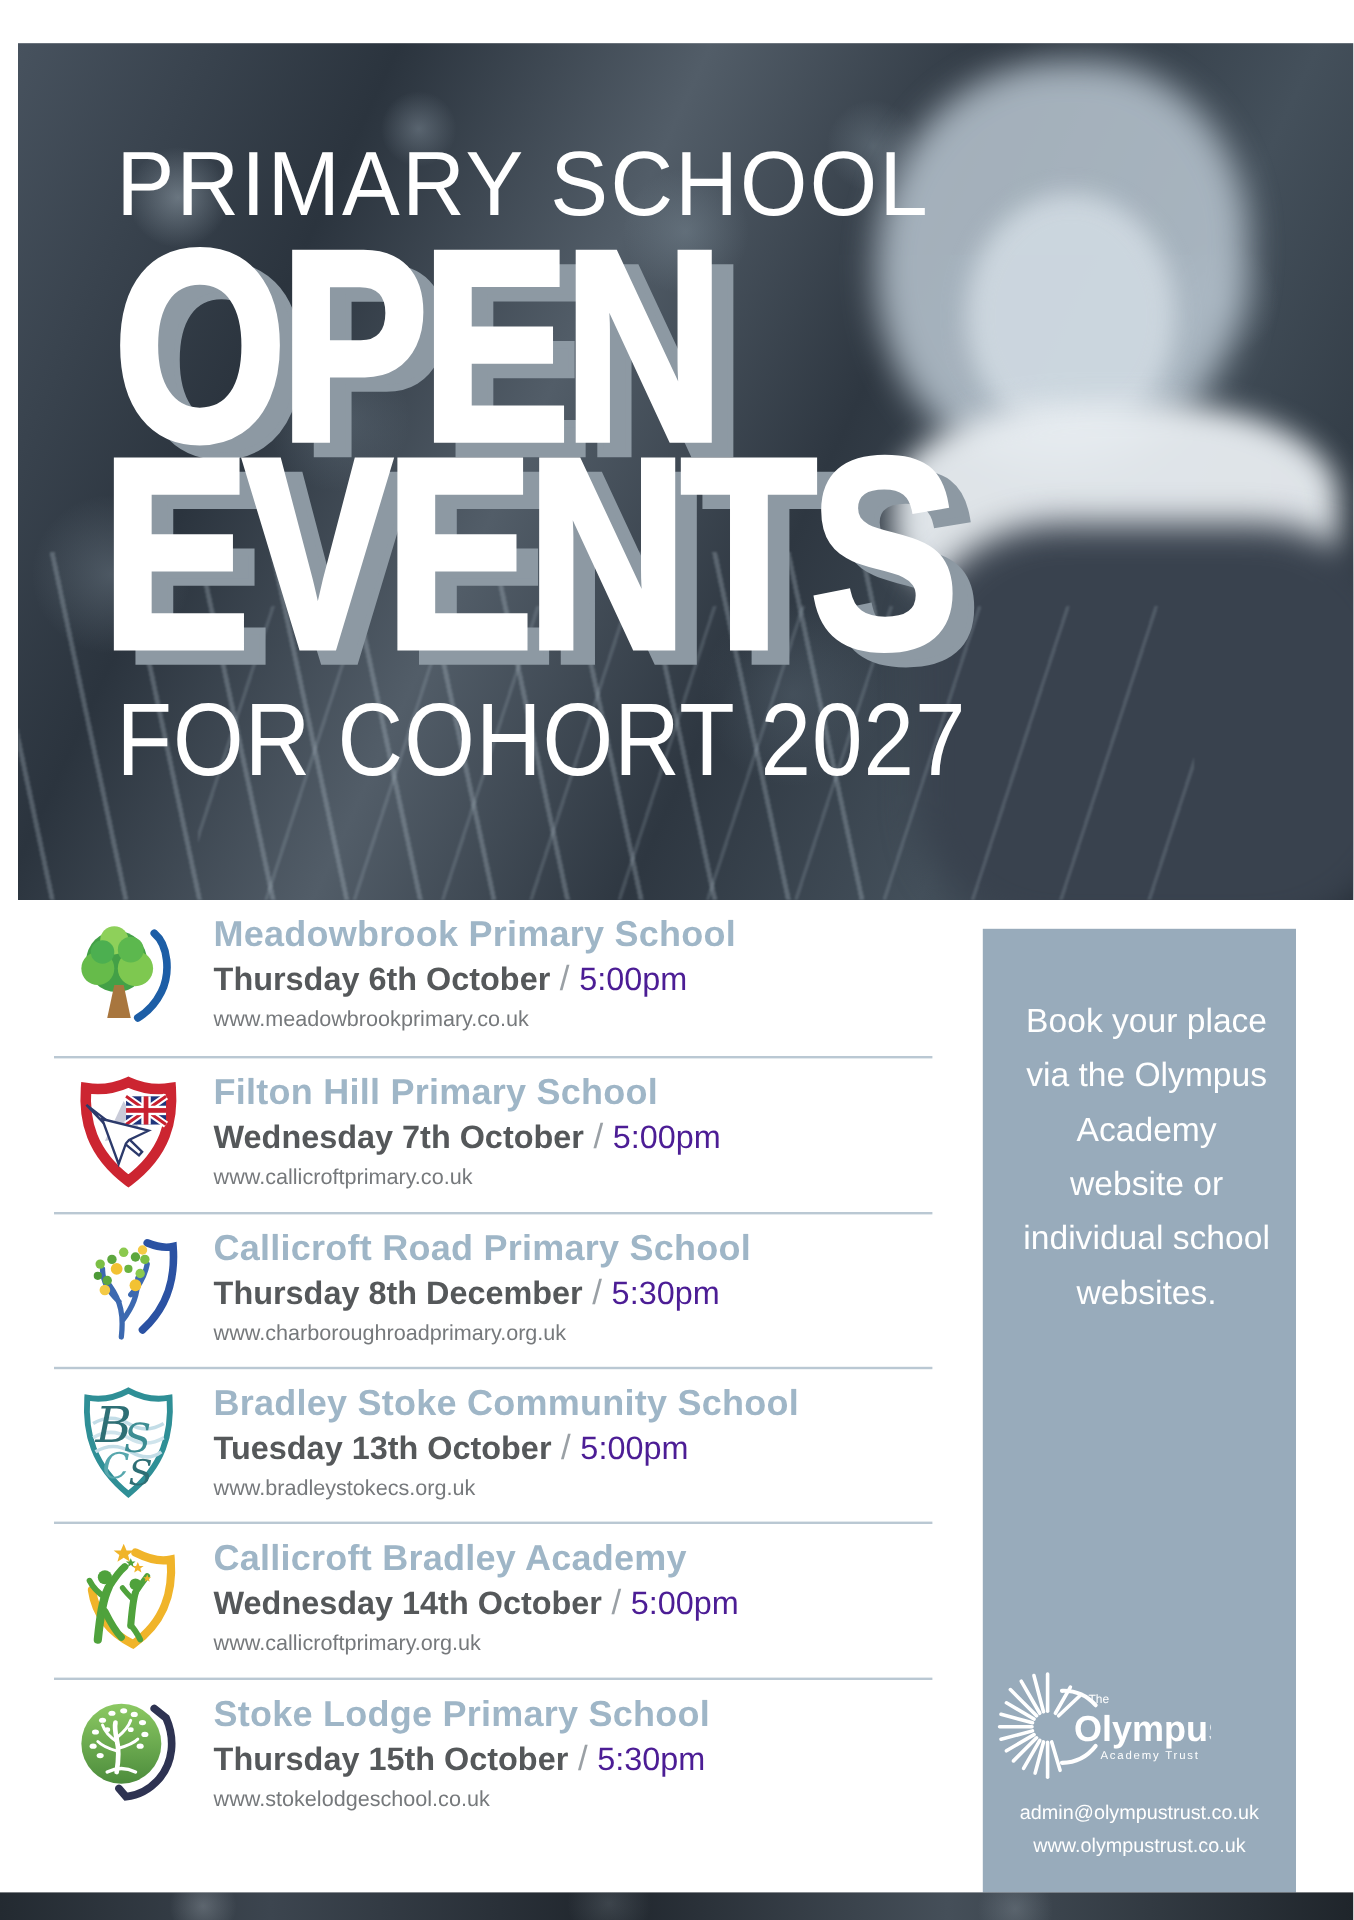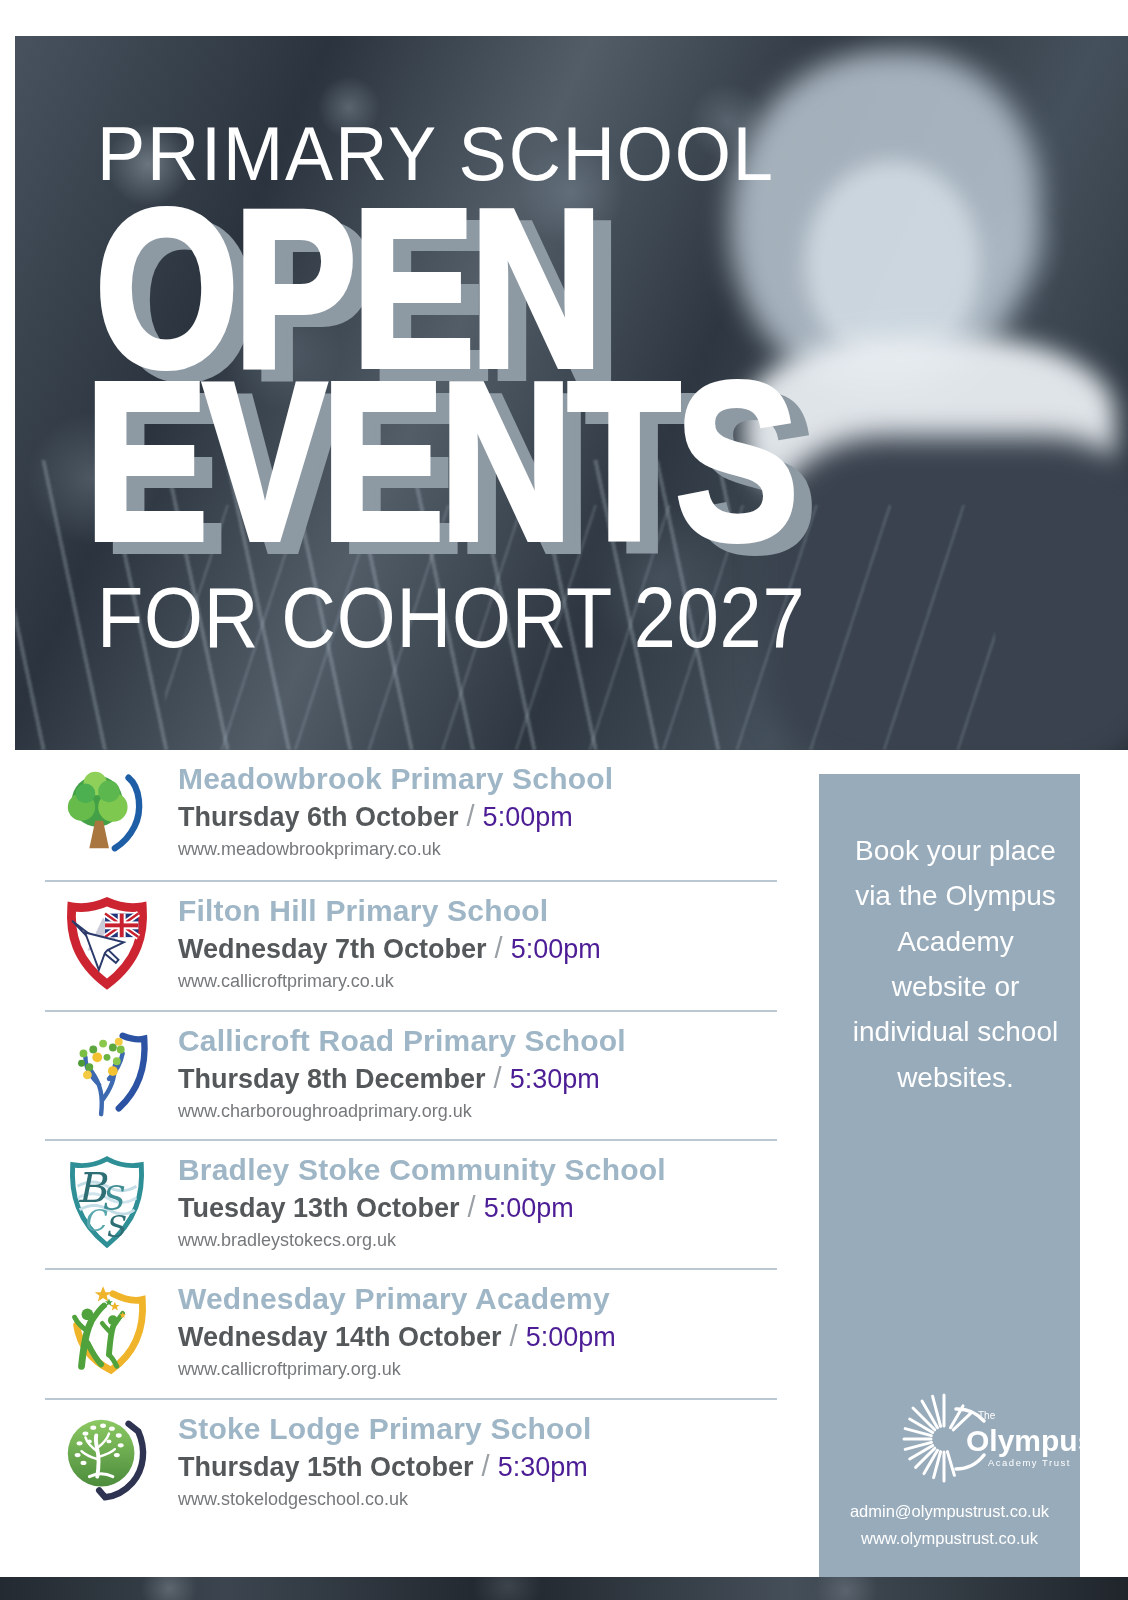--- a/index.html
+++ b/index.html
@@ -53,21 +53,21 @@
   .date-row{margin-top:4px;font-size:27px;}
   .date{font-weight:700;color:#55585a;}
   .slash{color:#9aa0a5;font-weight:400;margin:0 8px;font-size:29px;}
   .time{font-weight:400;color:#4c1d95;}
   .url{margin-top:6px;font-size:18px;color:#76797c;}
   .divider{position:absolute;left:45px;width:732px;height:2px;background:#bac8d3;}
 
   
   .panel{position:absolute;left:819px;top:774px;width:261px;height:803px;background:#98abbb;}
   .panel-msg{margin:0;padding:54px 20px 0 32px;color:#ffffff;font-size:28px;line-height:1.62;text-align:center;}
-  .trust-logo{position:absolute;left:0;bottom:88px;width:100%;display:flex;justify-content:flex-end;}
+  .trust-logo{position:absolute;left:0;bottom:88px;width:100%;display:flex;justify-content:flex-start;}
   .contact{position:absolute;left:0;bottom:26px;width:100%;text-align:center;color:#ffffff;
            font-size:16.5px;line-height:1.6;}
 
   
   .bottom-strip{position:absolute;left:0;top:1577px;width:1128px;height:23px;
     background:
       radial-gradient(circle 40px at 15% 50%, rgba(210,220,228,.25), transparent 70%),
       radial-gradient(circle 50px at 45% 40%, rgba(190,205,215,.18), transparent 70%),
       radial-gradient(circle 45px at 75% 60%, rgba(200,212,222,.20), transparent 70%),
       linear-gradient(90deg,#232a31,#3c454f 20%,#20262d 45%,#454f59 70%,#1f252b 100%);}
@@ -215,21 +215,21 @@
         </g>
         <circle cx="30" cy="33" r="6" fill="#4fa23c"></circle>
         <circle cx="56" cy="39" r="5" fill="#4fa23c"></circle>
         <path d="M0,-9 L2.6,-2.8 L9,-2.8 L3.9,1.1 L5.6,7.3 L0,3.6 L-5.6,7.3 L-3.9,1.1 L-9,-2.8 L-2.6,-2.8 Z" transform="translate(46,13) scale(0.95)" fill="#f0b42a"></path>
         <path d="M0,-9 L2.6,-2.8 L9,-2.8 L3.9,1.1 L5.6,7.3 L0,3.6 L-5.6,7.3 L-3.9,1.1 L-9,-2.8 L-2.6,-2.8 Z" transform="translate(58,25) scale(0.55)" fill="#f0b42a"></path>
         <path d="M0,-9 L2.6,-2.8 L9,-2.8 L3.9,1.1 L5.6,7.3 L0,3.6 L-5.6,7.3 L-3.9,1.1 L-9,-2.8 L-2.6,-2.8 Z" transform="translate(66,34) scale(0.38)" fill="#f0b42a"></path>
         <path d="M0,-9 L2.6,-2.8 L9,-2.8 L3.9,1.1 L5.6,7.3 L0,3.6 L-5.6,7.3 L-3.9,1.1 L-9,-2.8 L-2.6,-2.8 Z" transform="translate(52,21) scale(0.45)" fill="#4fa23c"></path>
       </svg>
     </div>
     <div class="entry-text">
-      <div class="school-name">Wednesday Primary Academy</div>
+      <div class="school-name">Callicroft Bradley Academy</div>
       <div class="date-row">
         <span class="date">Wednesday 14th October</span><span class="slash">/</span><span class="time">5:00pm</span>
       </div>
       <div class="url">www.callicroftprimary.org.uk</div>
     </div>
   </div>
   <div class="divider" style="top:1398px"></div>
 
   <div class="entry" style="top:1400px">
     <div class="logo-box">

